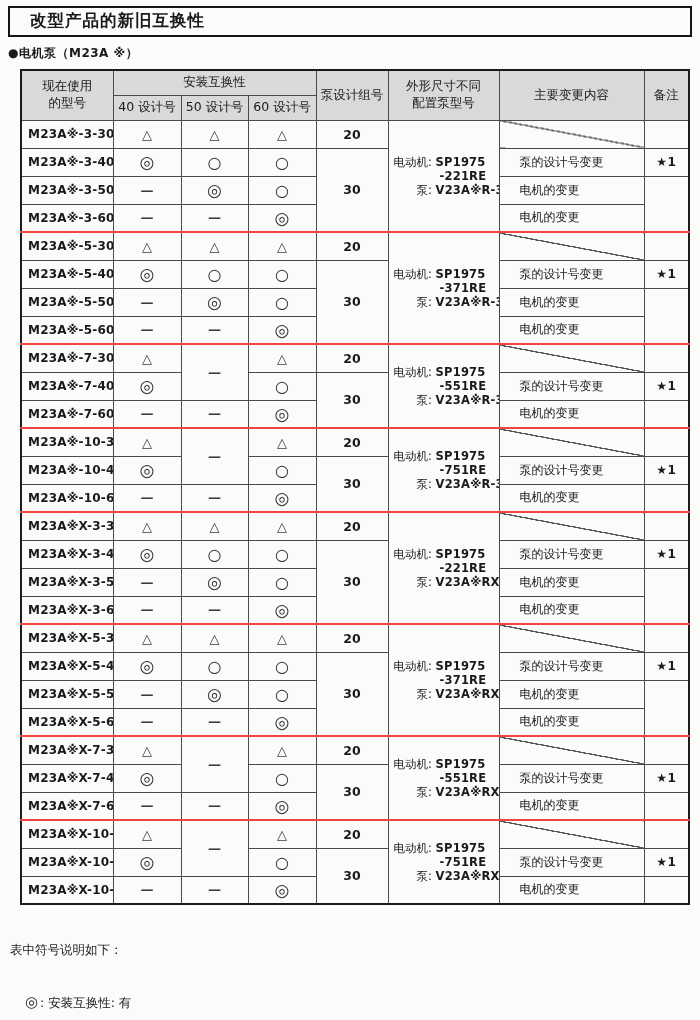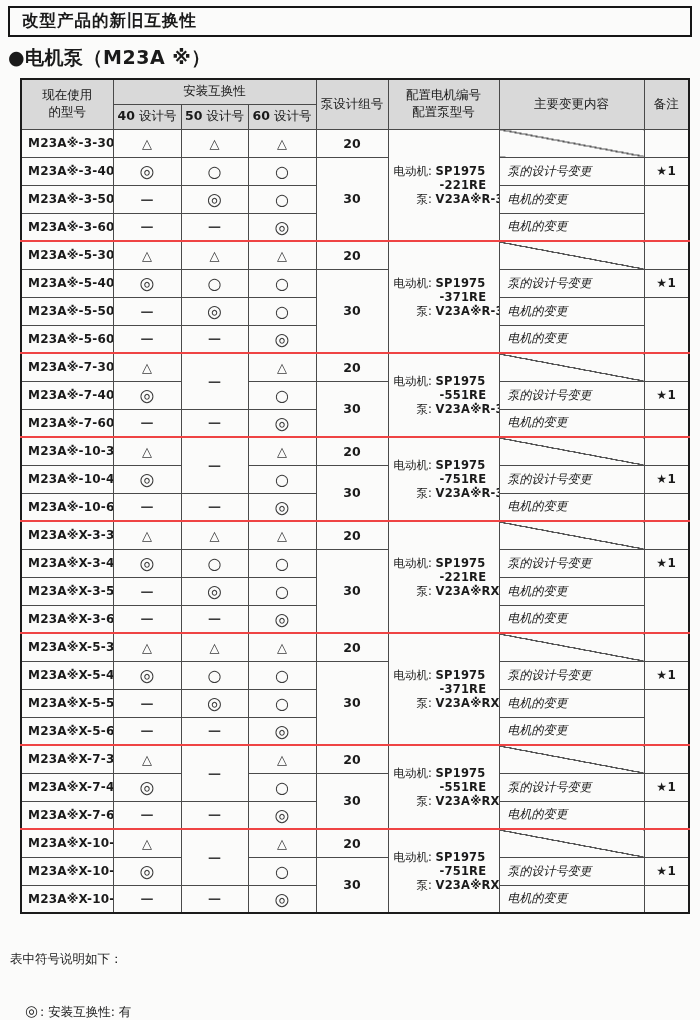--- a/index.html
+++ b/index.html
@@ -7,47 +7,47 @@
   body {
     height: 1020px;
     font-family: "DejaVu Sans", "Liberation Sans", sans-serif;
     color: #1a1a1a;
     position: relative;
     overflow: hidden;
   }
   .title-box {
     margin: 6px 8px 4px 8px;
     border: 2px solid #151515;
-    padding: 2px 10px 3px 12px;
+    padding: 2px 10px 3px 20px;
     font-size: 16.5px;
     font-weight: bold;
     letter-spacing: 1px;
   }
   .subtitle {
     margin: 8px 0 7px 8px;
-    font-size: 19px;
+    font-size: 12px;
     font-weight: bold;
     letter-spacing: 0.5px;
   }
   table.compat {
     margin-left: 20px;
     width: 668px;
     border-collapse: collapse;
     table-layout: fixed;
     border: 2px solid #1b1b1b;
   }
   th, td { border: 1px solid #4a4a4a; overflow: hidden; }
   thead th {
     background: #d9d9d9;
     font-size: 12.5px;
     font-weight: normal;
     text-align: center;
     height: 25px;
   }
-  thead .num-b { font-weight: bold; }
+  thead .num-b { font-weight: normal; }
   tbody tr { height: 28px; }
   tr.grp-start td { border-top: 2px solid #ef4444; }
   td.model {
     font-size: 12px;
     font-weight: bold;
     padding-left: 6px;
     letter-spacing: 0.2px;
     white-space: nowrap;
     margin-top: 48px;
   }
@@ -63,24 +63,23 @@
     vertical-align: middle;
   }
   td.cfg { vertical-align: middle; padding: 0 0 0 5px; }
   .cfg-line { font-size: 11.5px; line-height: 14px; white-space: nowrap; }
   .cfg-line .cl { font-size: 11.5px; margin-top: 32px; }
   .cfg-line .cv { font-weight: bold; letter-spacing: 0.2px; }
   .cfg-ind2 { padding-left: 46px; }
   .cfg-ind3 { padding-left: 23px; }
   td.chg {
     font-size: 12px;
-    padding-left: 8px;
+    padding-left: 20px;
     vertical-align: middle;
     white-space: nowrap;
-    font-style: italic;
   }
   td.slash-bg {
     background-image: linear-gradient(to top right,
       transparent calc(50% - 0.7px),
       #555 calc(50% - 0.7px),
       #555 calc(50% + 0.7px),
       transparent calc(50% + 0.7px));
   }
   td.rmk {
     text-align: center;
@@ -119,21 +118,21 @@
   </colgroup>
   <thead>
     <tr>
       <th rowspan="2">
         <div>现在使用</div>
         <div>的型号</div>
       </th>
       <th colspan="3">安装互换性</th>
       <th rowspan="2">泵设计组号</th>
       <th rowspan="2">
-        <div>配置电机编号</div>
+        <div>外形尺寸不同</div>
         <div>配置泵型号</div>
       </th>
       <th rowspan="2">主要变更内容</th>
       <th rowspan="2">备注</th>
     </tr>
     <tr>
       <th><span class="num-b">40</span> <span>设计号</span></th>
       <th><span class="num-b">50</span> <span>设计号</span></th>
       <th><span class="num-b">60</span> <span>设计号</span></th>
     </tr>

